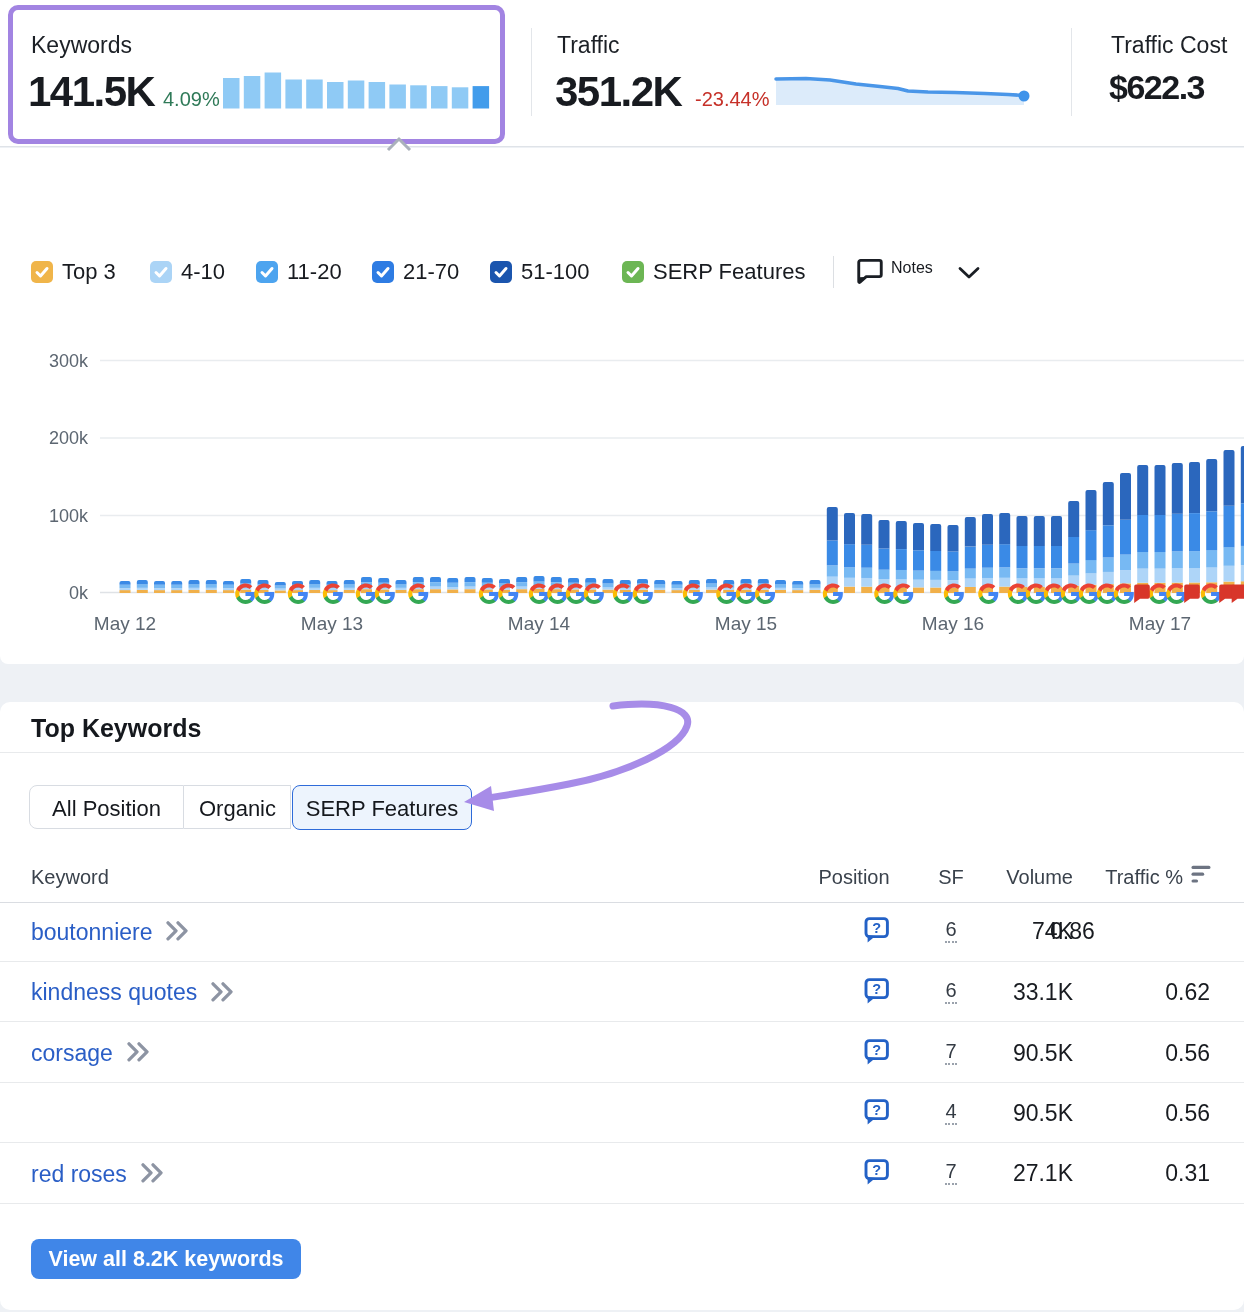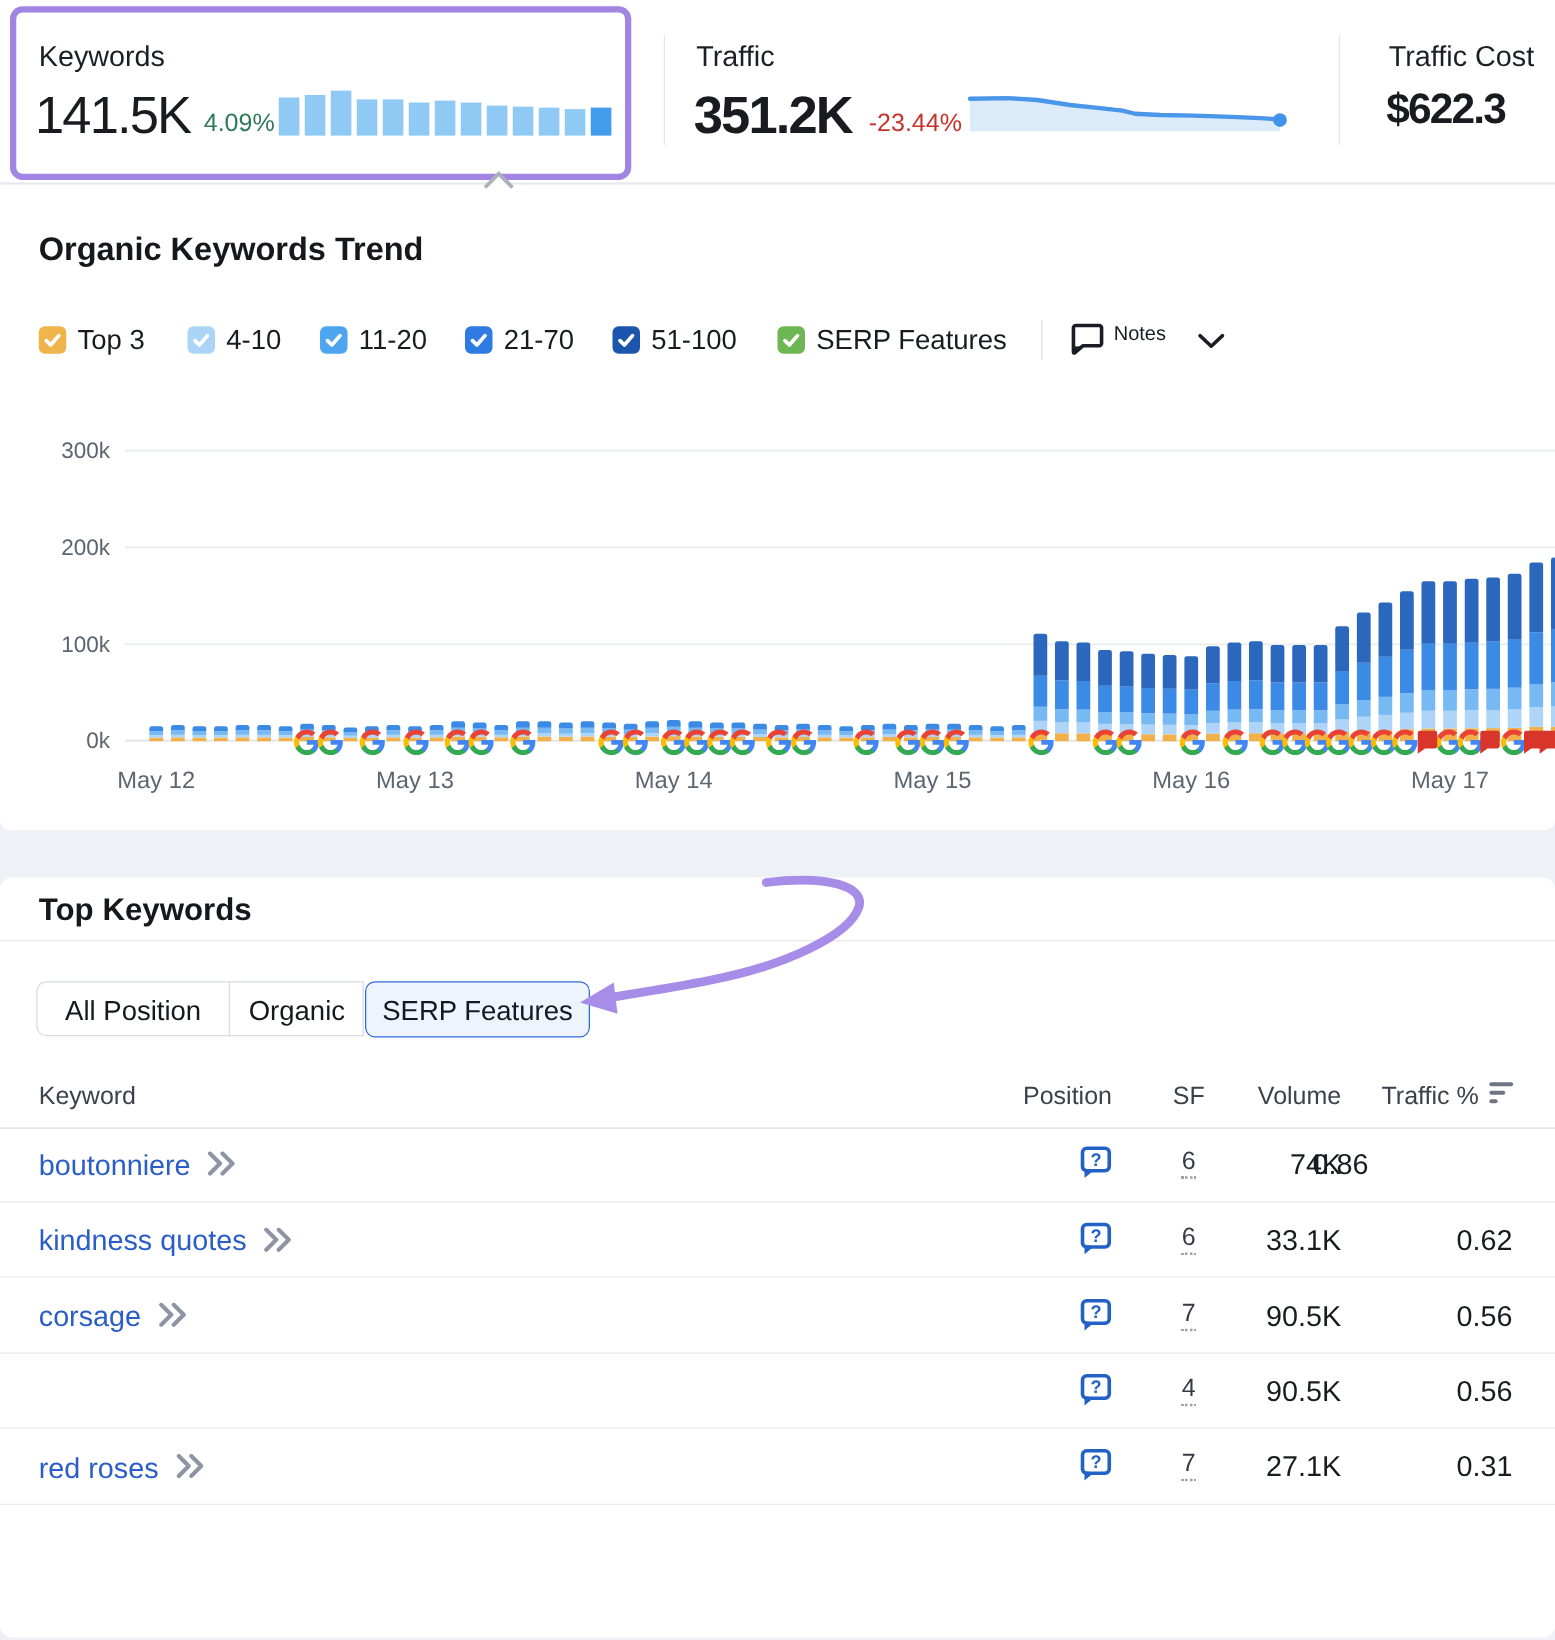--- a/index.html
+++ b/index.html
@@ -4,21 +4,21 @@
 * { margin:0; padding:0; box-sizing:border-box; }
 html,body { width:1244px; height:1312px; font-family:"Liberation Sans", sans-serif; background:#eef1f5; overflow:hidden; }
 .abs { position:absolute; }
 </style></head>
 <body>
 <div class="abs" style="left:0;top:0;width:1244px;height:1312px">
 
   <div class="abs" style="left:0;top:0;width:1244px;height:147px;background:#fff;border-bottom:1px solid #dfe3e8"></div>
 
   <div class="abs" style="left:31px;top:32px;font-size:23px;color:#1c2026">Keywords</div>
-  <div class="abs" style="left:28px;top:67.5px;font-size:42px;font-weight:normal;letter-spacing:-1.5px;color:#181b20">141.5K</div>
+  <div class="abs" style="left:28px;top:67.5px;font-size:42px;font-weight:bold;letter-spacing:-1.5px;color:#181b20">141.5K</div>
   <div class="abs" style="left:163px;top:88px;font-size:20px;color:#2f7a58">4.09%</div>
   <svg class="abs" style="left:0;top:0" width="520" height="120" viewBox="0 0 520 120">
       <rect x="223.0" y="78.0" width="16.5" height="30.5" fill="#8fcaf5"></rect>
 <rect x="243.8" y="76.0" width="16.5" height="32.5" fill="#8fcaf5"></rect>
 <rect x="264.6" y="72.5" width="16.5" height="36.0" fill="#8fcaf5"></rect>
 <rect x="285.4" y="79.5" width="16.5" height="29.0" fill="#8fcaf5"></rect>
 <rect x="306.2" y="79.5" width="16.5" height="29.0" fill="#8fcaf5"></rect>
 <rect x="327.0" y="82.0" width="16.5" height="26.5" fill="#8fcaf5"></rect>
 <rect x="347.8" y="80.5" width="16.5" height="28.0" fill="#8fcaf5"></rect>
 <rect x="368.6" y="82.0" width="16.5" height="26.5" fill="#8fcaf5"></rect>
@@ -44,21 +44,20 @@
   <div class="abs" style="left:1111px;top:32px;font-size:23px;color:#1c2026">Traffic Cost</div>
   <div class="abs" style="left:1109px;top:67.5px;font-size:34px;font-weight:bold;letter-spacing:-1.5px;color:#181b20">$622.3</div>
 
   <div class="abs" style="left:8px;top:5px;width:497px;height:139px;border:5px solid #a284e2;border-radius:10px"></div>
 
   <div class="abs" style="left:0;top:148px;width:1244px;height:516px;background:#fff;border-radius:0 0 8px 8px"></div>
   <svg class="abs" style="left:384px;top:132px;z-index:5" width="32" height="22" viewBox="0 0 32 22">
     <path d="M2 19 L15 6 L28 19 z" fill="#fff"></path>
     <path d="M4 18 L15 7 L26 18" fill="none" stroke="#aab1bb" stroke-width="3"></path>
   </svg>
-  <div class="abs" style="left:31px;top:184px;font-size:26px;font-weight:bold;color:#15181d">Organic Keywords Trend</div>
   <div style="position:absolute;left:31px;top:261px;width:22px;height:22px;border-radius:5px;background:#f0b54a"><svg width="22" height="22" viewBox="0 0 22 22">
         <path d="M6 11.5 L9.5 15 L16 7.5" fill="none" stroke="#fff" stroke-width="3" stroke-linecap="round" stroke-linejoin="round"></path>
       </svg></div>
 <div style="position:absolute;left:62px;top:259px;font-size:22px;color:#181b20">Top 3</div>
 <div style="position:absolute;left:150px;top:261px;width:22px;height:22px;border-radius:5px;background:#abd4f6"><svg width="22" height="22" viewBox="0 0 22 22">
         <path d="M6 11.5 L9.5 15 L16 7.5" fill="none" stroke="#fff" stroke-width="3" stroke-linecap="round" stroke-linejoin="round"></path>
       </svg></div>
 <div style="position:absolute;left:181px;top:259px;font-size:22px;color:#181b20">4-10</div>
 <div style="position:absolute;left:256px;top:261px;width:22px;height:22px;border-radius:5px;background:#4da4ef"><svg width="22" height="22" viewBox="0 0 22 22">
         <path d="M6 11.5 L9.5 15 L16 7.5" fill="none" stroke="#fff" stroke-width="3" stroke-linecap="round" stroke-linejoin="round"></path>
@@ -679,14 +678,15 @@
 <div style="position:absolute;left:863px;top:1158px"><svg width="27" height="27" viewBox="0 0 27 27">
         <rect x="3" y="2.6" width="21.4" height="18" rx="3.4" fill="#fff" stroke="#2361c6" stroke-width="2.9"></rect>
         <path d="M4.6 19 v7.4 l7.8 -6.4 z" fill="#2361c6"></path>
         <text x="13.8" y="16.6" text-anchor="middle" font-size="14.5" font-weight="bold" fill="#2361c6" font-family="Liberation Sans, sans-serif">?</text>
       </svg></div>
 <div style="position:absolute;left:926px;width:50px;top:1160px;font-size:20px;color:#343b44;text-align:center"><span style="border-bottom:2px dotted #9aa2ac;padding-bottom:1px">7</span></div>
 <div style="position:absolute;left:913px;width:160px;top:1160px;font-size:23px;color:#181b20;text-align:right">27.1K</div>
 <div style="position:absolute;left:1050px;width:160px;top:1160px;font-size:23px;color:#181b20;text-align:right">0.31</div>
 <div style="position:absolute;left:0;top:1202.5px;width:1244px;height:1px;background:#e8eaec"></div>
 
+  <div class="abs" style="left:31px;top:1239px;width:270px;height:40px;border-radius:8px;background:#4086e8;color:#fff;font-size:21.5px;font-weight:bold;text-align:center;line-height:40px">View all 8.2K keywords</div>
 
 </div>
 
 </body></html>

